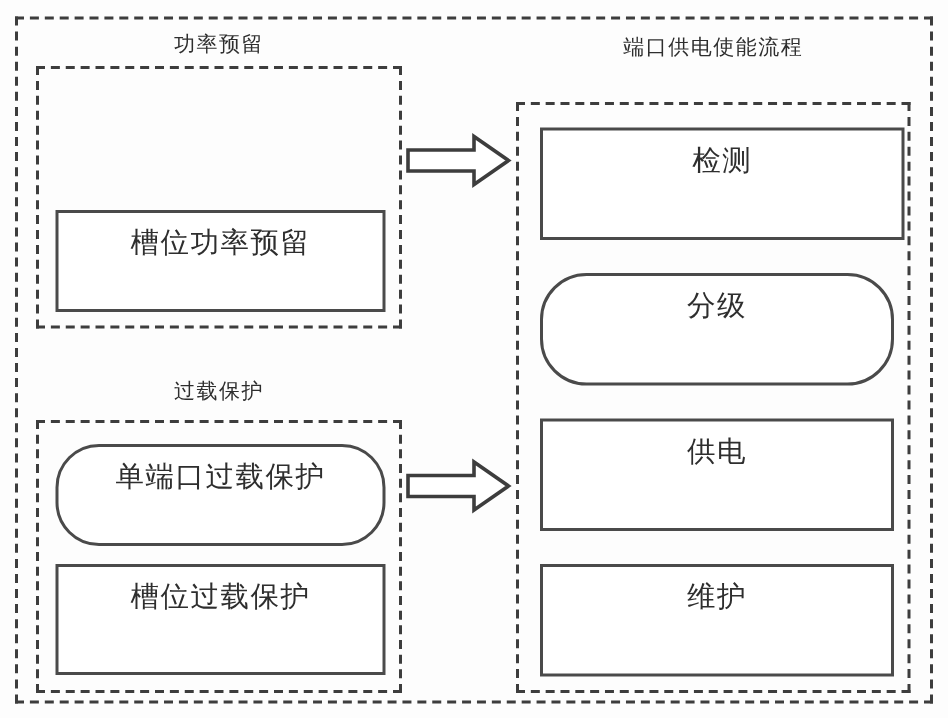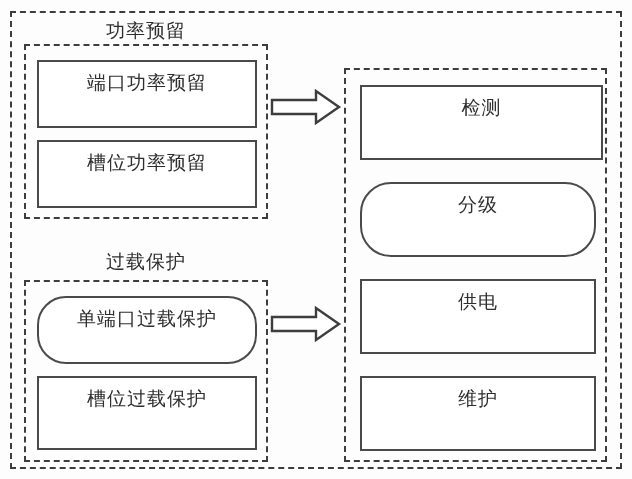--- a/index.html
+++ b/index.html
@@ -38,21 +38,21 @@
     border: 2.5px dashed #3d3d3d;
     box-sizing: border-box;
     background: transparent;
   }
 
   
   .group-title {
     position: absolute;
     text-align: center;
     color: #2e2e2e;
-    font-size: 19px;
+    font-size: 14px;
     line-height: 22px;
     letter-spacing: 1px;
     white-space: nowrap;
   }
 
   
   .node {
     position: absolute;
     border: 2px solid #4a4a4a;
     box-sizing: border-box;
@@ -83,23 +83,20 @@
 <body>
 
 <div id="canvas">
 
   <div class="outer-frame"></div>
 
   <div class="group-title" style="left:24px; top:19px; width:244px;">功率预留</div>
 
   <div class="group" style="left:24px; top:44px; width:244px; height:175px;">
 
-    <div class="node" style="left:11px; top:14px; width:220px; height:68px;">
-      <div class="node-label">端口功率预留</div>
-    </div>
 
     <div class="node" style="left:11px; top:94px; width:220px; height:68px;">
       <div class="node-label">槽位功率预留</div>
     </div>
   </div>
 
   <div class="group-title" style="left:24px; top:250px; width:244px;">过载保护</div>
 
   <div class="group" style="left:24px; top:280px; width:244px; height:182px;">
 
@@ -117,20 +114,21 @@
       <polygon points="2,12 46,12 46,3 69,19 46,35 46,26 2,26" fill="#ffffff" stroke="#3d3d3d" stroke-width="2.4" stroke-linejoin="miter"></polygon>
     </svg>
   </div>
 
   <div class="arrow" style="left:270px; top:305px;">
     <svg width="72" height="38" viewBox="0 0 72 38">
       <polygon points="2,12 46,12 46,3 69,19 46,35 46,26 2,26" fill="#ffffff" stroke="#3d3d3d" stroke-width="2.4" stroke-linejoin="miter"></polygon>
     </svg>
   </div>
 
+  <div class="group-title" style="left:344px; top:21px; width:263px;">端口供电使能流程</div>
 
   <div class="group" style="left:344px; top:68px; width:263px; height:394px;">
 
     <div class="node" style="left:14px; top:15px; width:243px; height:75px;">
       <div class="node-label">检测</div>
     </div>
 
     <div class="node" style="left:14px; top:112px; width:236px; height:75px;border-radius:31px;">
       <div class="node-label">分级</div>
     </div>

